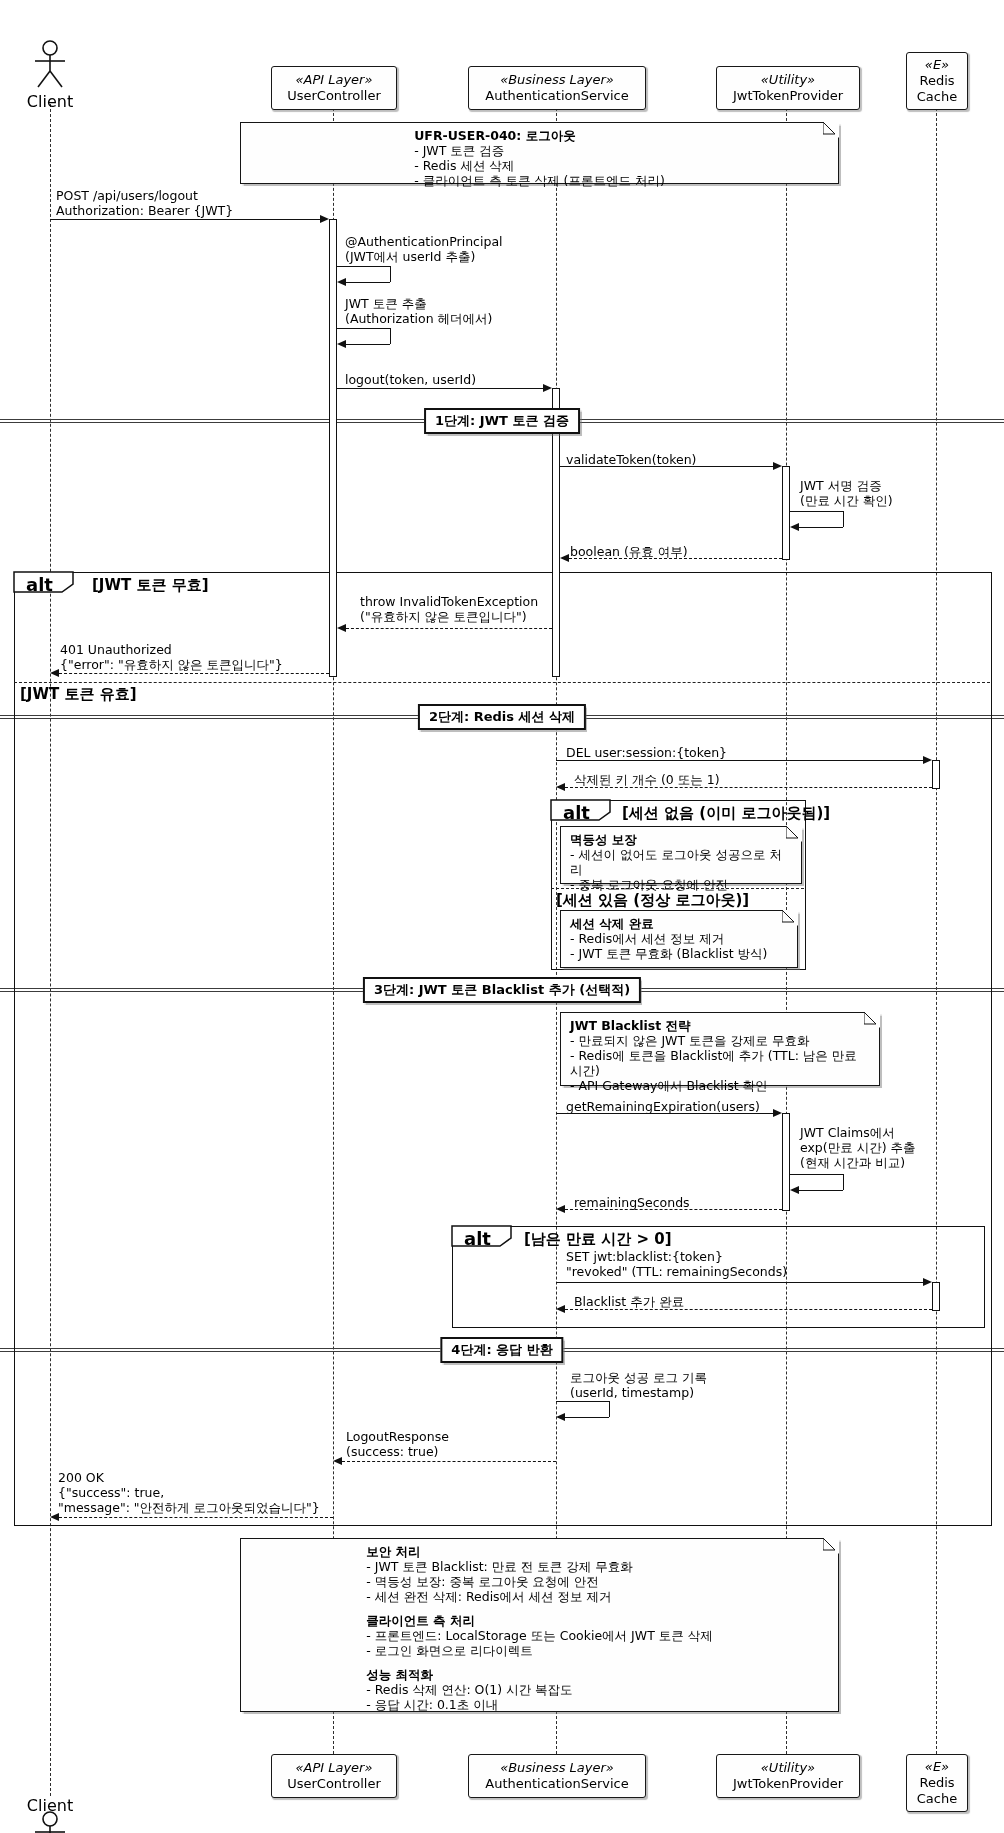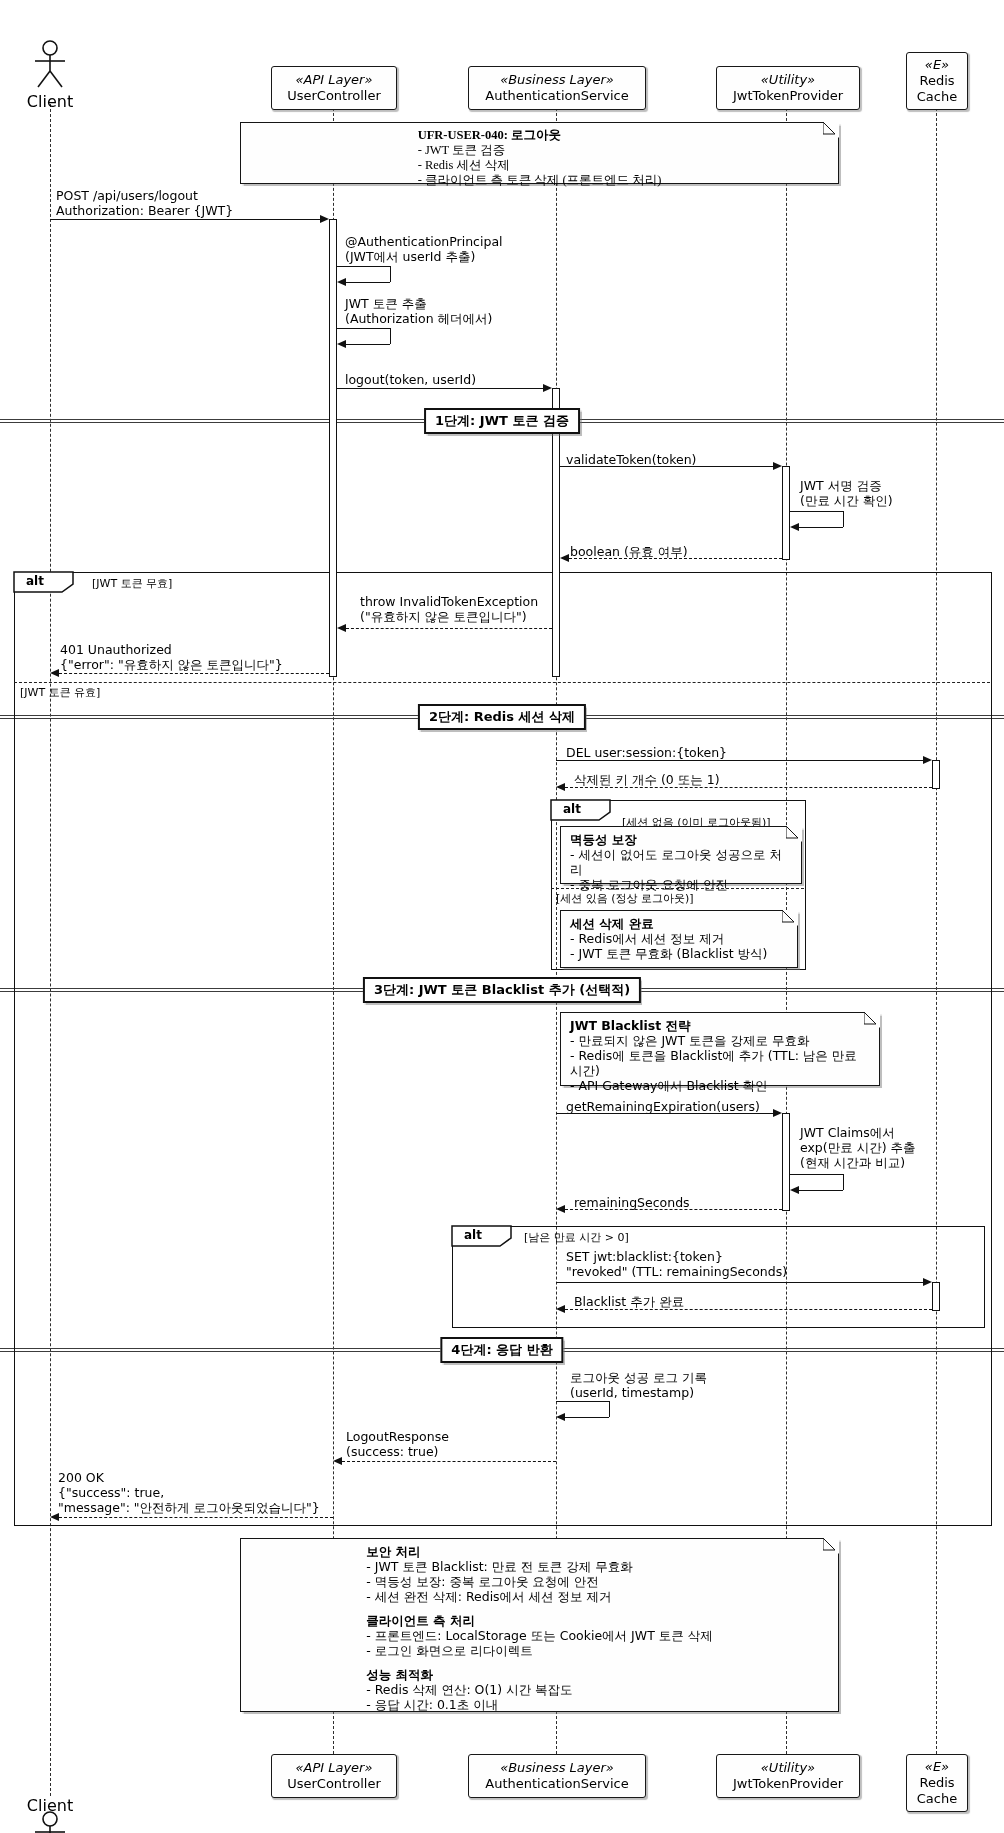--- a/index.html
+++ b/index.html
@@ -20,22 +20,22 @@
   .head{position:absolute;width:0;height:0;z-index:6;}
   .head.r{border-left:9px solid #111;border-top:4px solid transparent;border-bottom:4px solid transparent;}
   .head.l{border-right:9px solid #111;border-top:4px solid transparent;border-bottom:4px solid transparent;}
   .mlabel{position:absolute;font-size:12.5px;line-height:15px;white-space:nowrap;z-index:6;}
   .note{position:absolute;background:#fefefe;border:1px solid #151515;font-size:12.5px;line-height:15px;
     padding:5px 9px;z-index:5;box-shadow:1.5px 1.5px 1px rgba(110,110,110,.45);}
   .note .ntitle{font-weight:bold;}
   .fold{position:absolute;top:-1px;right:-1px;z-index:7;}
   .frame{position:absolute;border:1.5px solid #111;background:transparent;z-index:3;}
   .fpent{position:absolute;left:-1.5px;top:-1.5px;z-index:4;}
-  .fkw{position:absolute;font-weight:bold;font-size:12px;z-index:5;}
-  .guard{position:absolute;font-weight:normal;font-size:11px;white-space:nowrap;z-index:5;}
+  .fkw{position:absolute;font-weight:bold;font-size:18px;z-index:5;}
+  .guard{position:absolute;font-weight:bold;font-size:15px;white-space:nowrap;z-index:5;}
   .elseline{position:absolute;height:0;border-top:1px dashed #222;z-index:4;}
   .divline{position:absolute;left:0;width:1004px;height:0;border-top:1px solid #3c3c3c;z-index:2;}
   .divlabel{position:absolute;left:502px;transform:translateX(-50%);background:#fff;border:2px solid #111;
     font-weight:bold;font-size:13px;padding:2px 9px;white-space:nowrap;z-index:6;box-shadow:1.5px 1.5px 1px rgba(110,110,110,.45);}
   .notebody{display:flex;justify-content:center;}
   .notebody>div{text-align:left;}
   .sec{margin-bottom:9px;}
   .sec:last-child{margin-bottom:0;}
 </style>
 </head>
@@ -74,21 +74,21 @@
   <div class="pbox" style="left:716px;top:66px;width:142px;height:42px;">
     <div class="stereo">«Utility»</div>
     <div>JwtTokenProvider</div>
   </div>
   <div class="pbox" style="left:906px;top:52px;width:60px;height:56px;">
     <div class="stereo">«E»</div>
     <div>Redis</div>
     <div>Cache</div>
   </div>
 
-  <div class="note" style="left:240px;top:122px;width:579px;height:50px;font-family:Liberation Serif, serif;">
+  <div class="note" style="left:240px;top:122px;width:579px;height:50px;">
     <svg class="fold" width="16" height="16">
         <polygon points="0,0 16,0 16,16" fill="#ffffff"></polygon>
         <path d="M0 0 L0 12 L12 12" fill="#fefefe" stroke="#151515"></path>
         <line x1="0" y1="0" x2="12" y2="12" stroke="#151515"></line>
       </svg>
     <div class="notebody">
         <div>
       <div class="ntitle">UFR-USER-040: 로그아웃</div>
       <div>- JWT 토큰 검증</div>
       <div>- Redis 세션 삭제</div>
@@ -198,21 +198,21 @@
       <div>삭제된 키 개수 (0 또는 1)</div>
     </div>
   <div class="arrow dashed" style="left:565px;top:787px;width:367px;"></div>
   <div class="head l" style="left:556px;top:783px;"></div>
 
   <div class="frame" style="left:551px;top:800px;width:253px;height:168px;"></div>
   <svg class="fpent" style="left:549.5px;top:798.5px;" width="62" height="22">
       <path d="M1 1 H60 V13 L49 21 H1 Z" fill="#ffffff" stroke="#111" stroke-width="1.5"></path>
     </svg>
   <div class="fkw" style="left:563px;top:802px;">alt</div>
-  <div class="guard" style="left:622px;top:804px;margin-top:11px;">[세션 없음 (이미 로그아웃됨)]</div>
+  <div class="guard" style="left:622px;top:804px;">[세션 없음 (이미 로그아웃됨)]</div>
 
   <div class="note" style="left:560px;top:826px;width:222px;height:46px;">
     <svg class="fold" width="16" height="16">
         <polygon points="0,0 16,0 16,16" fill="#ffffff"></polygon>
         <path d="M0 0 L0 12 L12 12" fill="#fefefe" stroke="#151515"></path>
         <line x1="0" y1="0" x2="12" y2="12" stroke="#151515"></line>
       </svg>
     <div class="ntitle">멱등성 보장</div>
     <div>- 세션이 없어도 로그아웃 성공으로 처리</div>
     <div>- 중복 로그아웃 요청에 안전</div>

